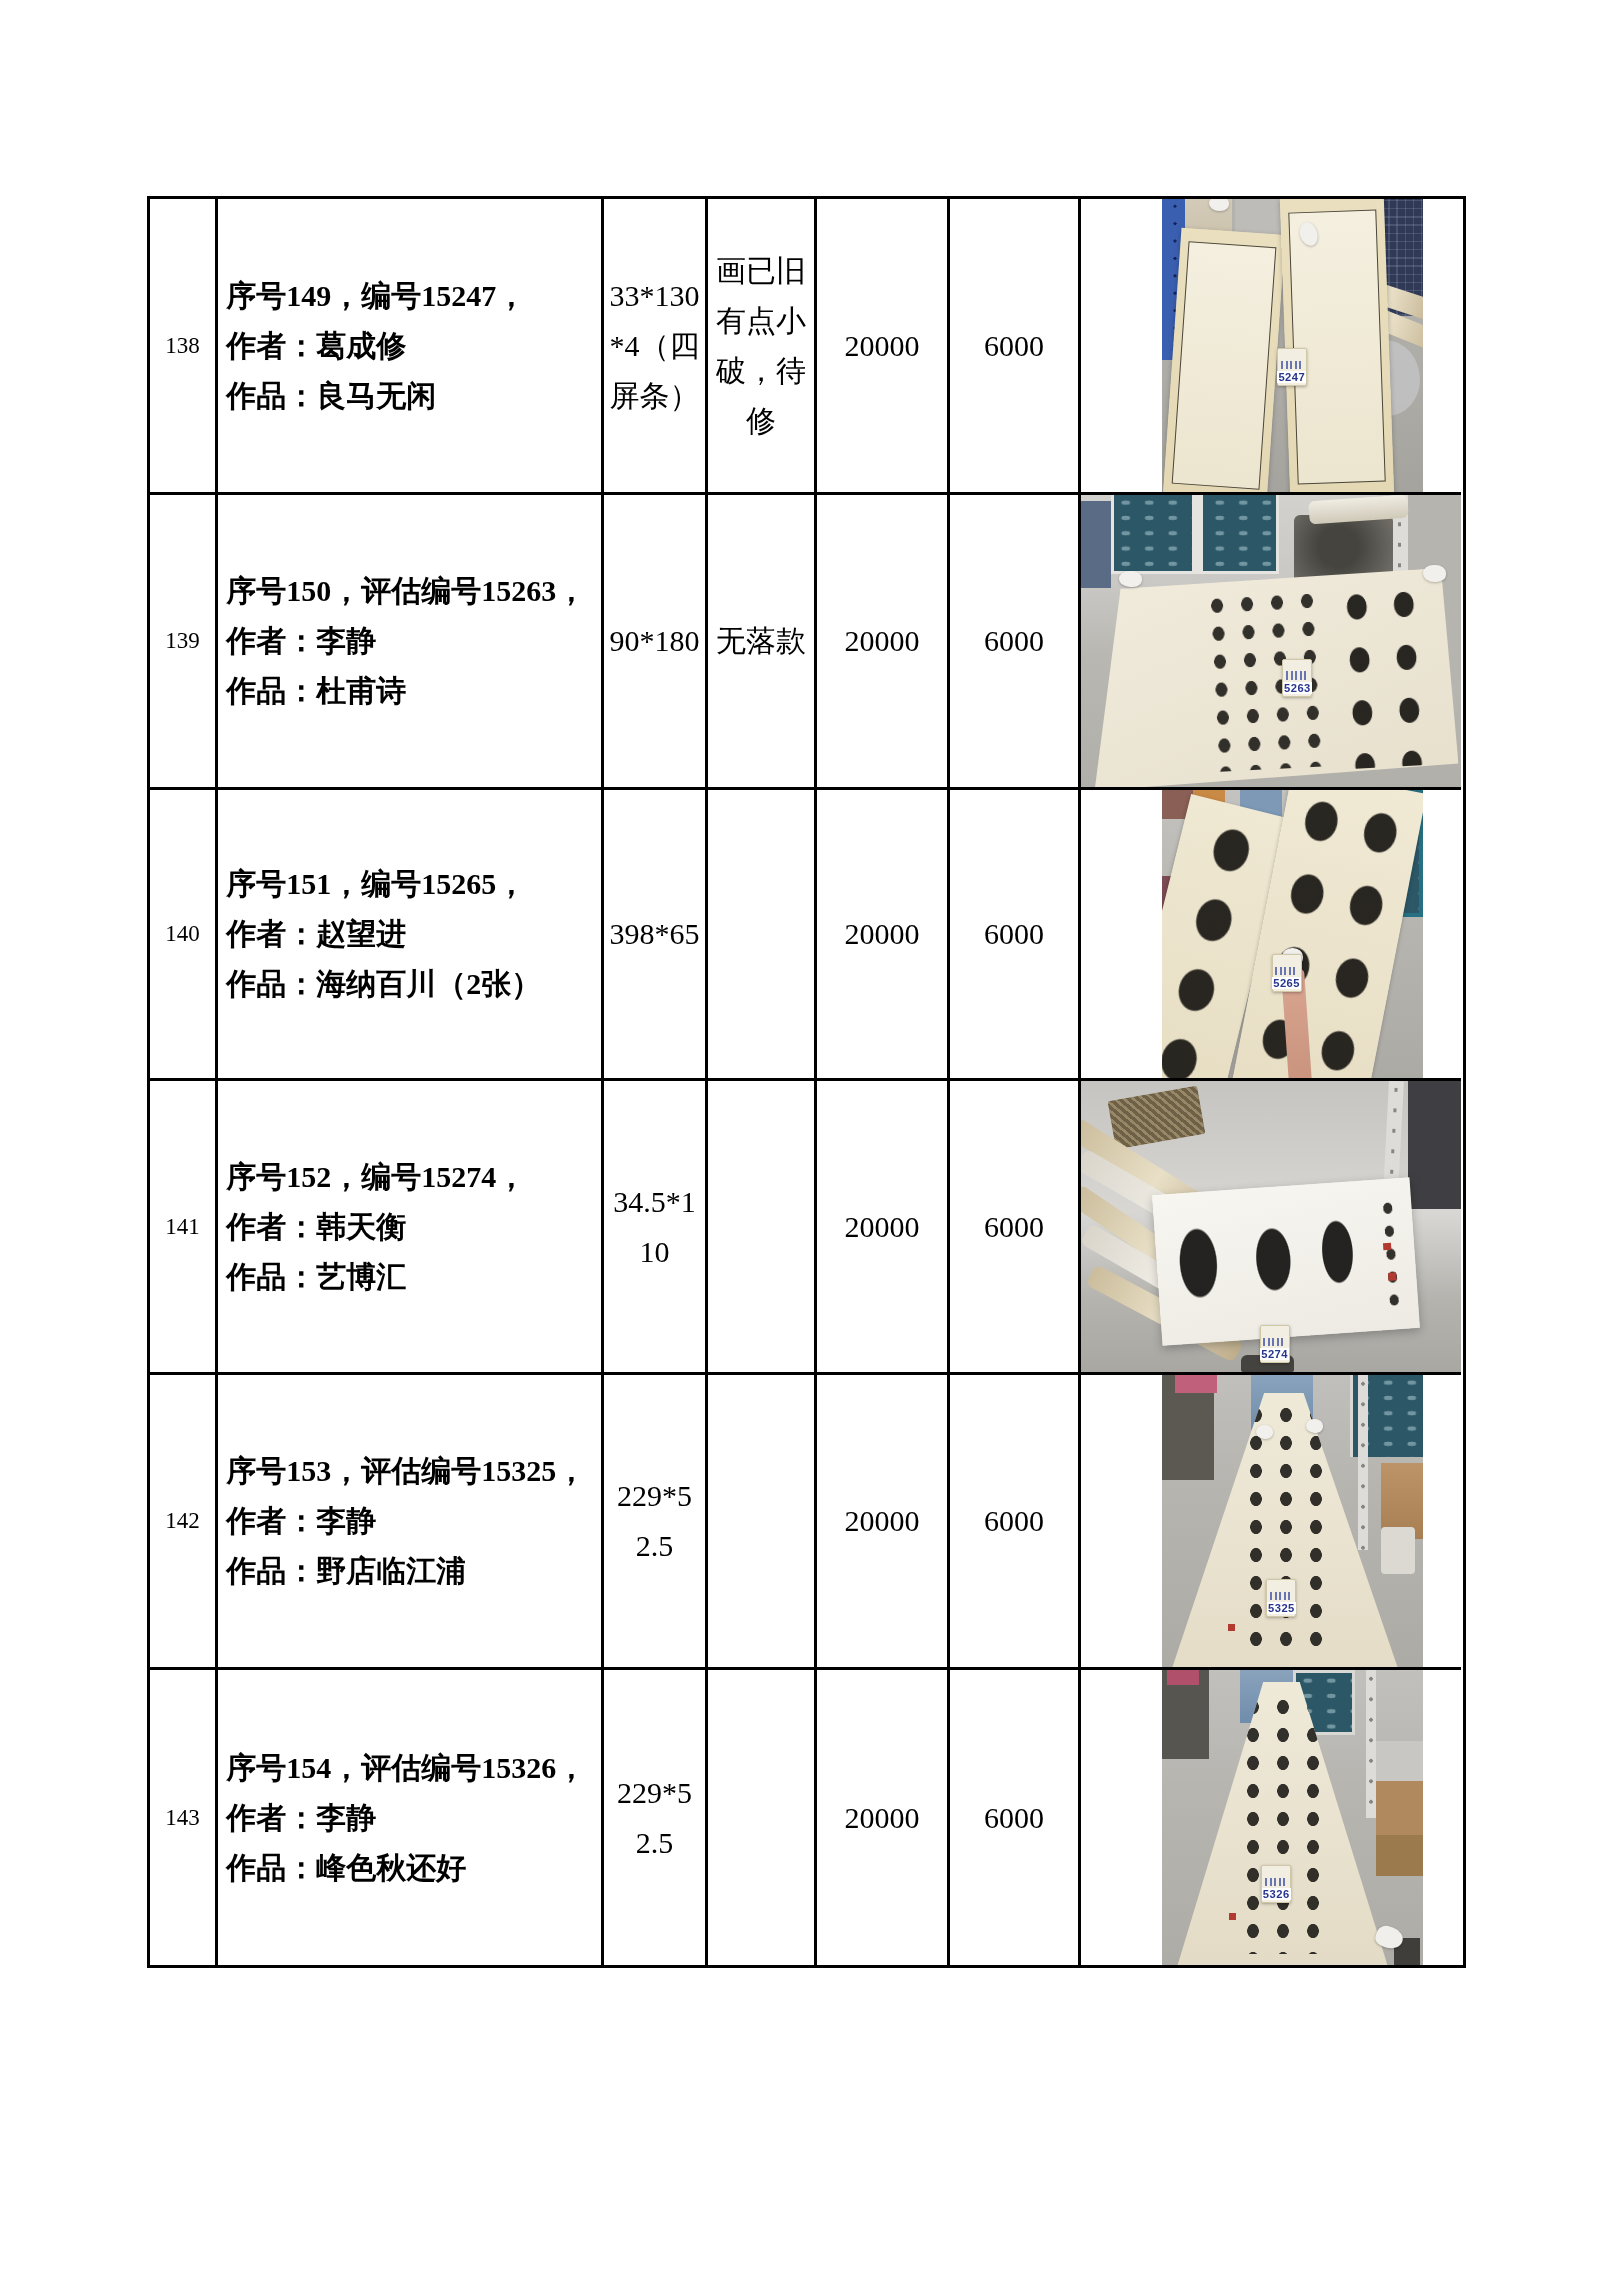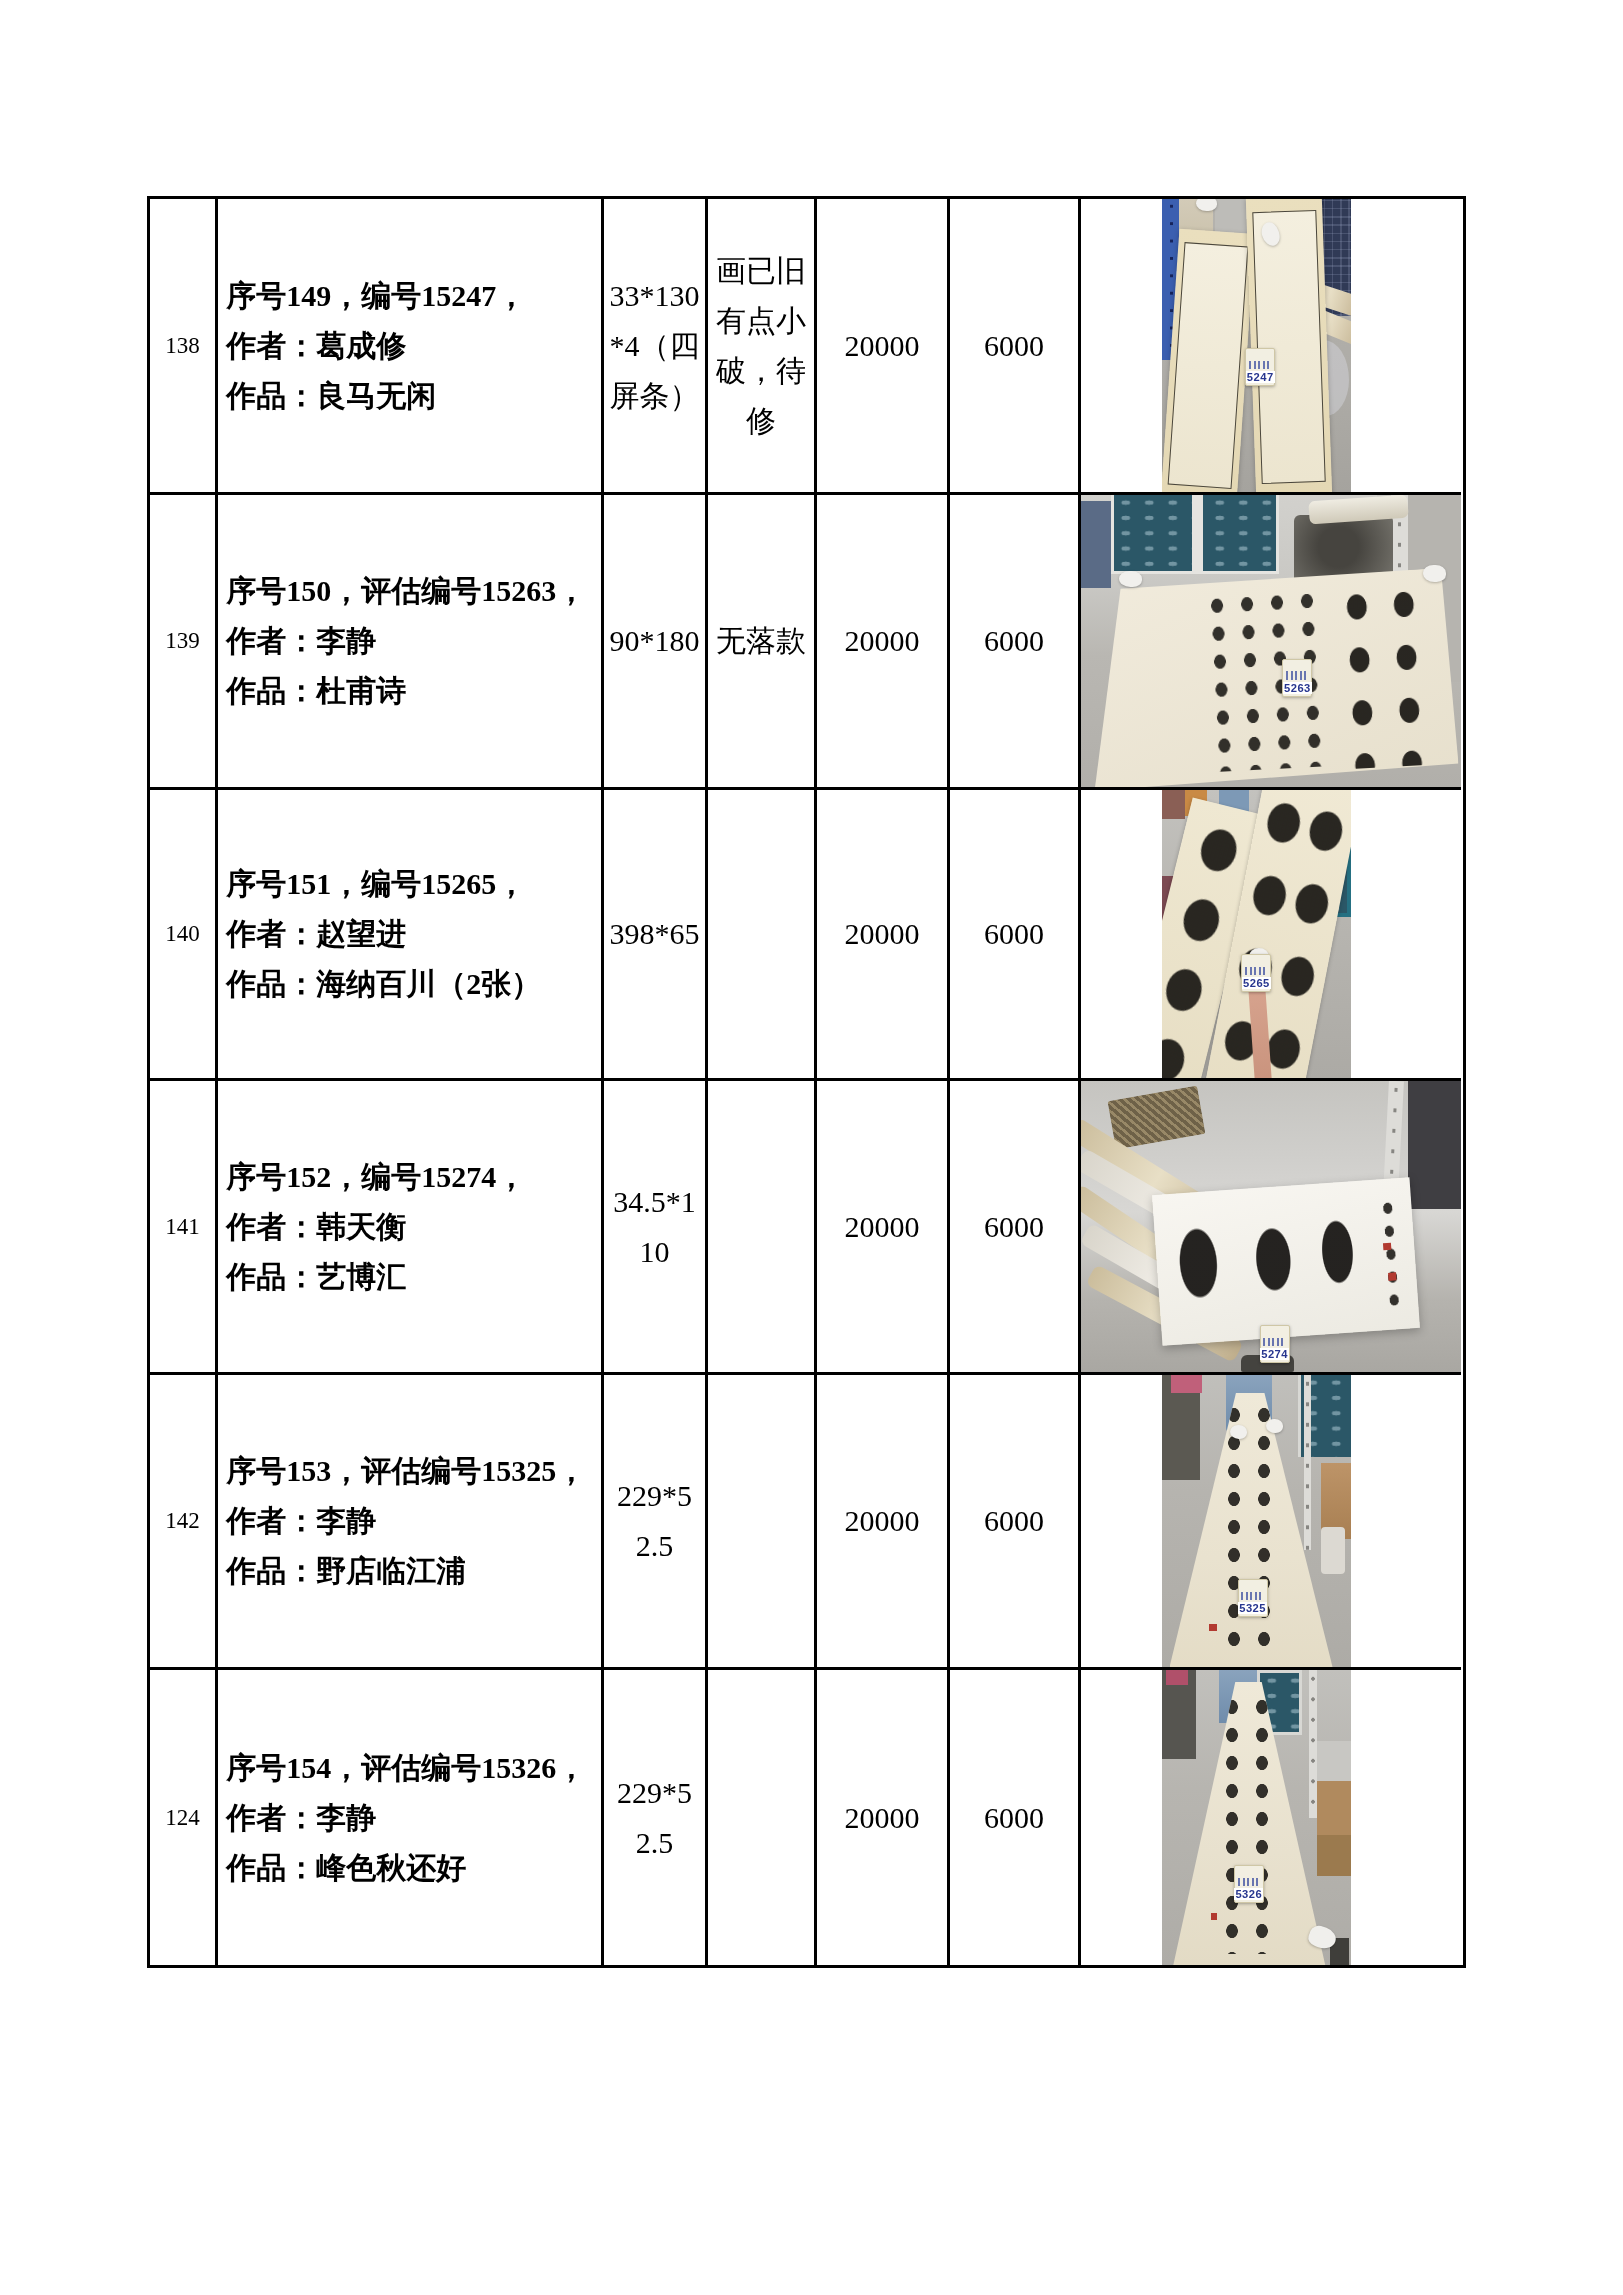--- a/index.html
+++ b/index.html
@@ -27,21 +27,21 @@
   .desc-line{font-size:30px;line-height:50px;white-space:nowrap;}
   .c-dim,.c-cond{
     display:flex;align-items:center;justify-content:center;text-align:center;
     font-size:30px;line-height:50px;padding:0 3.1px;word-break:break-all;
   }
   .c-price{display:flex;align-items:center;justify-content:center;font-size:30px;}
   .c-photo{padding:0;}
 
   
   .photo{position:absolute;top:0;bottom:0;overflow:hidden;}
-  .photo.narrow{left:81px;width:189px;}
+  .photo.narrow{left:81px;width:261px;}
   .photo.wide{left:0;width:100%;}
   .photo *{position:absolute;}
 
   .ink-s{background-image:radial-gradient(ellipse 7.2px 8.7px at 50% 50%, rgba(30,28,24,.9) 60%, transparent 66%);background-size:24.5px 23px;}
   .ink-m{background-image:radial-gradient(ellipse 9.2px 11.2px at 50% 50%, rgba(30,28,24,.9) 60%, transparent 66%);background-size:30px 28px;}
   .ink-b{background-image:radial-gradient(ellipse 15.3px 19.4px at 50% 50%, rgba(26,24,20,.93) 62%, transparent 67%);background-size:47px 53px;}
   .ink-xl{background-image:radial-gradient(ellipse 26.6px 32px at 50% 50%, rgba(26,24,20,.93) 63%, transparent 68%);background-size:100% 72px;}
   .ink-xl2{background-image:radial-gradient(ellipse 24.5px 30px at 50% 50%, rgba(26,24,20,.93) 63%, transparent 68%);background-size:50% 74px;}
 
   .glove{background:#f1f0ed;border-radius:50% 50% 45% 55%;box-shadow:0 1px 2.6px rgba(0,0,0,.25);}
@@ -319,21 +319,21 @@
           <div class="sealE"></div>
         </div>
         <div class="glove gE1"></div>
         <div class="glove gE2"></div>
         <div class="labeltag tE">
             <span class="tagdigits">5325</span>
           </div>
       </div>
     </div>
 
-    <div class="cell c-no">124</div>
+    <div class="cell c-no">143</div>
     <div class="cell c-desc">
       <div class="desc-line">序号154，评估编号15326，</div>
       <div class="desc-line">作者：李静</div>
       <div class="desc-line">作品：峰色秋还好</div>
     </div>
     <div class="cell c-dim">229*52.5</div>
     <div class="cell c-cond"></div>
     <div class="cell c-price">20000</div>
     <div class="cell c-price">6000</div>
     <div class="cell c-photo">

